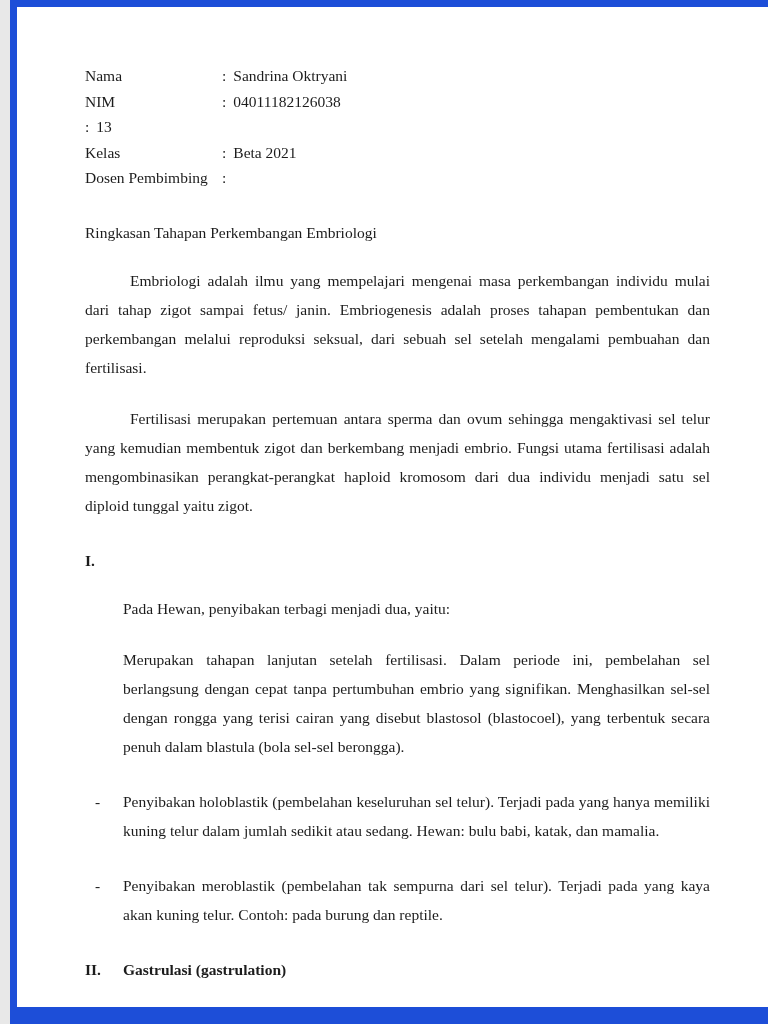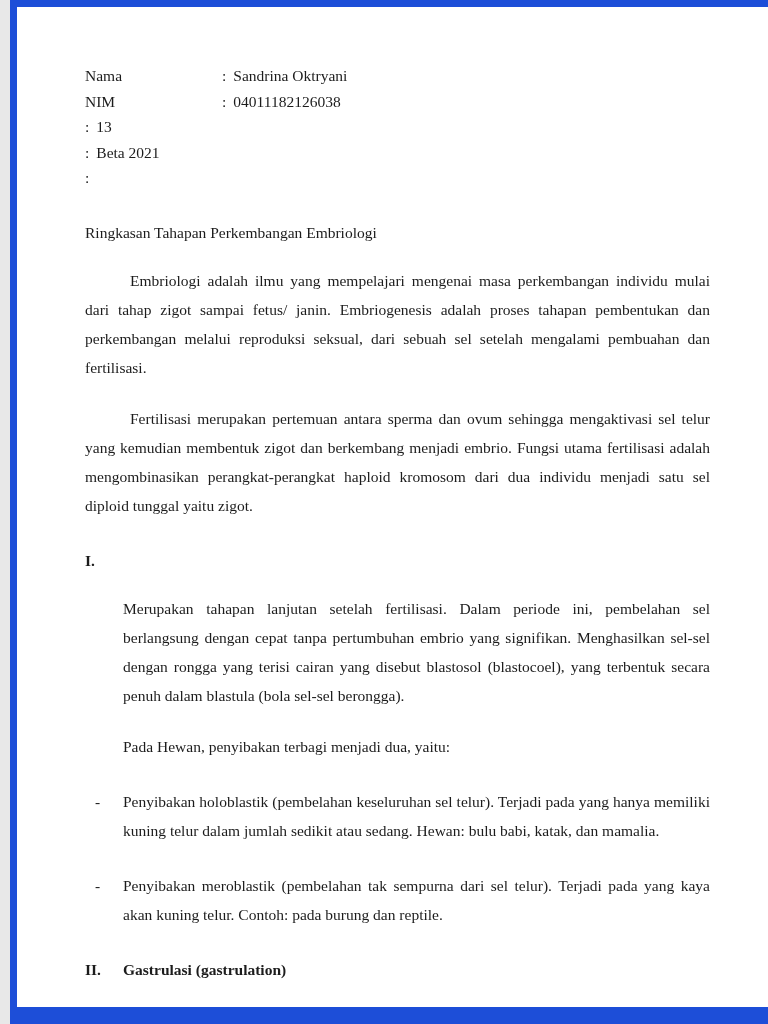--- a/index.html
+++ b/index.html
@@ -113,41 +113,43 @@
         <div class="field-row">
           <span class="field-label">NIM</span>
           <span class="field-colon">:</span>
           <span class="field-value">04011182126038</span>
         </div>
         <div class="field-row">
           <span class="field-colon">:</span>
           <span class="field-value">13</span>
         </div>
         <div class="field-row">
+          <span class="field-label">Kelas</span>
           <span class="field-colon">:</span>
           <span class="field-value">Beta 2021</span>
         </div>
         <div class="field-row">
+          <span class="field-label">Dosen Pembimbing</span>
           <span class="field-colon">:</span>
         </div>
       </div>
 
       <div class="doc-title">Ringkasan Tahapan Perkembangan Embriologi</div>
 
       <p class="para">Embriologi adalah ilmu yang mempelajari mengenai masa perkembangan individu mulai dari tahap zigot sampai fetus/ janin. Embriogenesis adalah proses tahapan pembentukan dan perkembangan melalui reproduksi seksual, dari sebuah sel setelah mengalami pembuahan dan fertilisasi.</p>
 
 
       <p class="para">Fertilisasi merupakan pertemuan antara sperma dan ovum sehingga mengaktivasi sel telur yang kemudian membentuk zigot dan berkembang menjadi embrio. Fungsi utama fertilisasi adalah mengombinasikan perangkat-perangkat haploid kromosom dari dua individu menjadi satu sel diploid tunggal yaitu zigot.</p>
 
       <div class="section-heading">
         <span class="section-numeral">I.</span>
       </div>
 
+      <p class="section-para">Pada Hewan, penyibakan terbagi menjadi dua, yaitu:</p>
       <p class="section-para">Merupakan tahapan lanjutan setelah fertilisasi. Dalam periode ini, pembelahan sel berlangsung dengan cepat tanpa pertumbuhan embrio yang signifikan. Menghasilkan sel-sel dengan rongga yang terisi cairan yang disebut blastosol (blastocoel), yang terbentuk secara penuh dalam blastula (bola sel-sel berongga).</p>
-      <p class="section-para">Pada Hewan, penyibakan terbagi menjadi dua, yaitu:</p>
 
       <div class="bullet">
         <span class="bullet-dash">-</span>
         <div class="bullet-text">Penyibakan holoblastik (pembelahan keseluruhan sel telur). Terjadi pada yang hanya memiliki kuning telur dalam jumlah sedikit atau sedang. Hewan: bulu babi, katak, dan mamalia.</div>
       </div>
 
       <div class="bullet">
         <span class="bullet-dash">-</span>
         <div class="bullet-text">Penyibakan meroblastik (pembelahan tak sempurna dari sel telur). Terjadi pada yang kaya akan kuning telur. Contoh: pada burung dan reptile.</div>
       </div>

